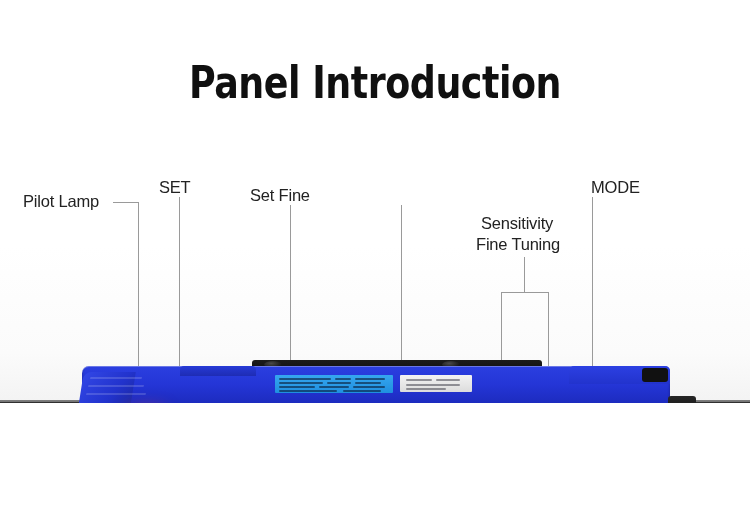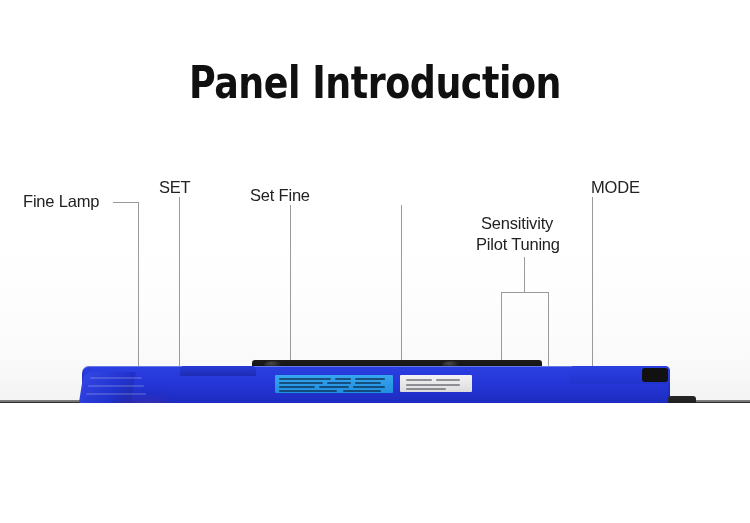--- a/index.html
+++ b/index.html
@@ -203,25 +203,25 @@
 
 <div id="stage">
 
   <div class="bg-white"></div>
   <div class="table-edge"></div>
   <div class="table-surface"></div>
   <div class="table-sheen"></div>
 
   <div class="title">Panel Introduction</div>
 
-  <div class="lab" style="left:23px;top:192px;">Fine Lamp</div>
+  <div class="lab" style="left:23px;top:192px;">Pilot Lamp</div>
   <div class="lab" style="left:159px;top:178px;">SET</div>
   <div class="lab" style="left:250px;top:186px;">Set Fine</div>
   <div class="lab two" style="left:481px;top:213px;">Sensitivity</div>
-  <div class="lab two" style="left:476px;top:234px;">Pilot Tuning</div>
+  <div class="lab two" style="left:476px;top:234px;">Fine Tuning</div>
   <div class="lab" style="left:591px;top:178px;">MODE</div>
 
   <div class="ln hl" style="left:113px;top:202px;width:26px;"></div>
   <div class="ln vl" style="left:138px;top:202px;height:218px;"></div>
 
   <div class="ln vl" style="left:179px;top:197px;height:226px;"></div>
 
   <div class="ln vl" style="left:290px;top:205px;height:215px;"></div>
 
   <div class="ln vl" style="left:401px;top:205px;height:215px;"></div>

